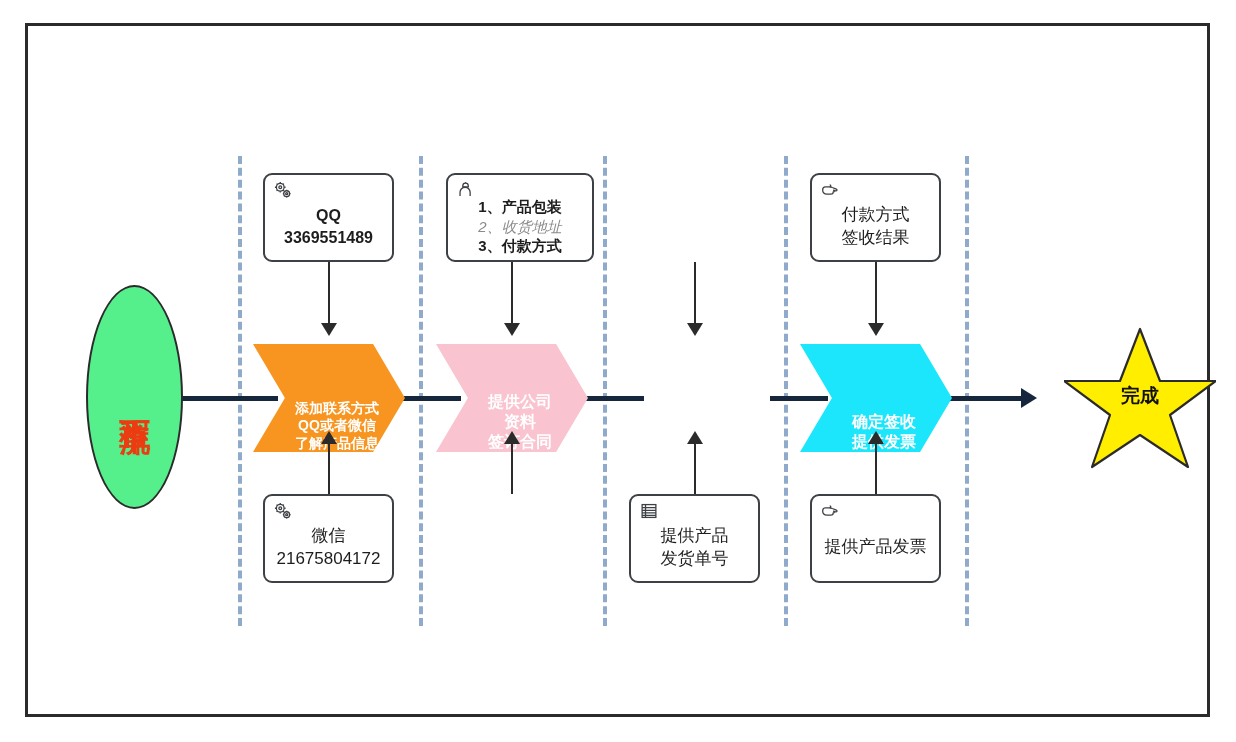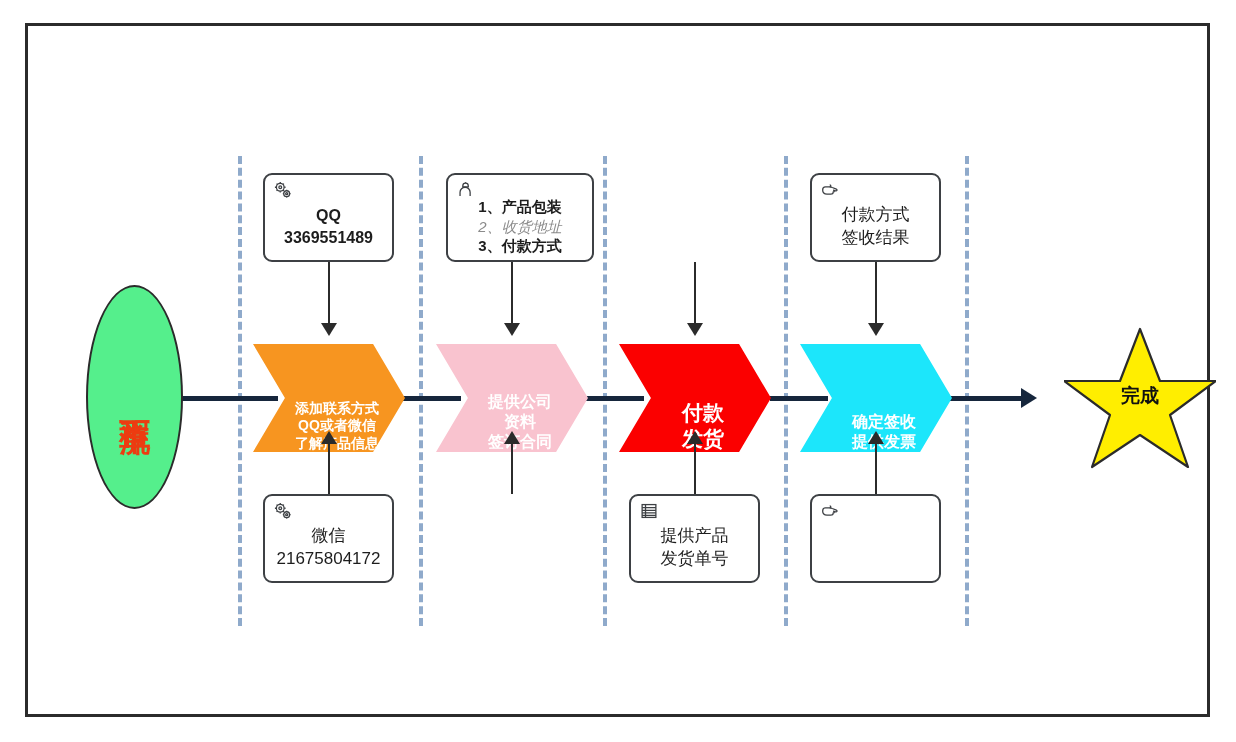--- a/index.html
+++ b/index.html
@@ -264,24 +264,20 @@
         <span class="ln-g">2、收货地址</span>
         <span class="ln-b">3、付款方式</span>
       </div>
     </div>
     <div class="vconn" style="left:483px;top:236px;height:64px;"></div>
     <div class="vhead-down" style="left:476px;top:297px;"></div>
 
     <div class="vconn" style="left:483px;top:415px;height:53px;"></div>
     <div class="vhead-up" style="left:476px;top:405px;"></div>
 
-    <div class="chevron chev-big" style="left:591px;background:#fb0000;">
-      <span class="chev-text">付款
-发货</span>
-    </div>
     <div class="vconn" style="left:666px;top:236px;height:64px;"></div>
     <div class="vhead-down" style="left:659px;top:297px;"></div>
 
     <div class="note" style="left:601px;top:468px;width:131px;height:89px;">
       <span class="note-icon">
         <svg viewBox="0 0 24 24" width="22" height="22">
           <g fill="none" stroke="#3d4044" stroke-width="1.4">
             <rect x="4.5" y="5" width="15" height="14"></rect>
             <path d="M4.5 8.3h15M4.5 11.2h15M4.5 14.1h15M4.5 16.8h15M8.2 5v14"></path>
           </g>
@@ -322,20 +318,23 @@
       <span class="note-icon">
         <svg viewBox="0 0 24 24" width="22" height="22">
           <g fill="none" stroke="#3d4044" stroke-width="1.4" stroke-linejoin="round">
             <path d="M4 12c0-2 1.3-3.3 3-3.3h4.6c.9 0 1.3-.5 1.3-1.1 0-.7-.6-1.1-1.2-1.1"></path>
             <path d="M11.6 8.7c1.2 0 2 .2 2.9.6l4.4 1.8c.7.3.9.9.6 1.4-.3.5-.9.6-1.5.4l-2.4-.9"></path>
             <path d="M15.6 12c.9.4 1.3 1 1 1.6-.3.6-1 .7-1.8.4"></path>
             <path d="M4 12c0 2.6 2 4.4 4.7 4.4h4.1c1.6 0 2.6-.7 2.6-1.7"></path>
           </g>
         </svg>
       </span>
+      <div class="note-body nb-plain">
+        <span>提供产品发票</span>
+      </div>
     </div>
     <div class="vconn" style="left:847px;top:415px;height:53px;"></div>
     <div class="vhead-up" style="left:840px;top:405px;"></div>
 
     <svg class="star" viewBox="0 0 152 146">
       <polygon points="76,4 96,56 152,56 106,90 124,142 76,110 28,142 46,90 0,56 56,56" fill="#ffee00" stroke="#2b2b2b" stroke-width="2.2" stroke-linejoin="round"></polygon>
     </svg>
     <div class="star-label">完成</div>
 
   </div>

